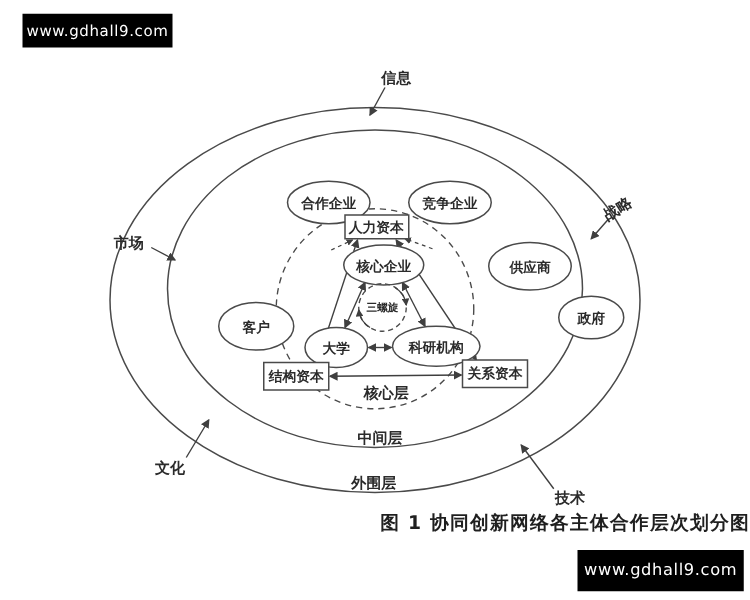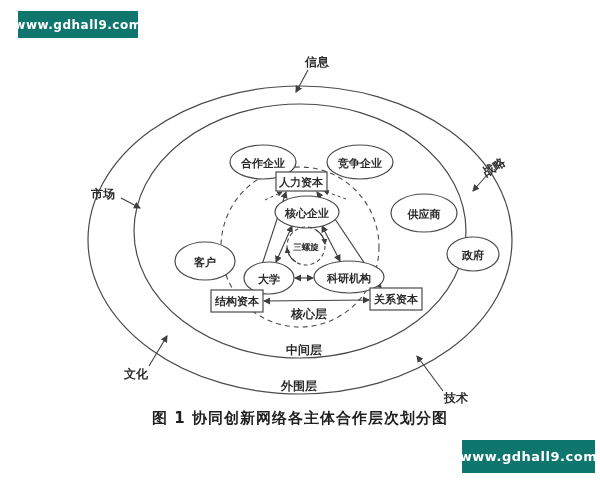--- a/index.html
+++ b/index.html
@@ -2,28 +2,28 @@
 <html><head>
 <meta charset="utf-8">
 <style>
   html,body{margin:0;padding:0;}
   body{
     width:600px;height:480px;position:relative;background:#ffffff;overflow:hidden;
     font-family:"DejaVu Sans","Liberation Sans",sans-serif;
   }
   .stage{position:absolute;left:0;top:0;width:600px;height:480px;}
   .watermark{
-    position:absolute;background:#0f766e;color:#ffffff;
+    position:absolute;background:#000000;color:#ffffff;
     display:flex;align-items:center;justify-content:center;
-    font-weight:700;letter-spacing:0.5px;
+    font-weight:400;letter-spacing:0.5px;
   }
   .watermark.tl{left:18px;top:11px;width:120px;height:27px;font-size:12px;}
   .watermark.br{left:462px;top:440px;width:133px;height:33px;font-size:13px;}
   .caption{
-    position:absolute;left:0;top:409px;width:600px;text-align:center;
+    position:absolute;left:0;top:409px;width:600px;text-align:right;
     font-size:15px;font-weight:700;color:#1f1f1f;letter-spacing:1px;
   }
   svg{position:absolute;left:0;top:0;}
   svg text{fill:#2b2b2b;font-weight:700;font-family:"DejaVu Sans","Liberation Sans",sans-serif;}
   .ring{fill:none;stroke:#4a4a4a;stroke-width:1.2;}
   .dashedring{fill:none;stroke:#4a4a4a;stroke-width:1.1;stroke-dasharray:5 4;}
   .node{fill:#ffffff;stroke:#4a4a4a;stroke-width:1.2;}
   .conn{stroke:#3f3f3f;stroke-width:1.1;fill:none;}
   .dconn{stroke:#3f3f3f;stroke-width:1;fill:none;stroke-dasharray:3 3;}
   .lbl11{font-size:11px;}

